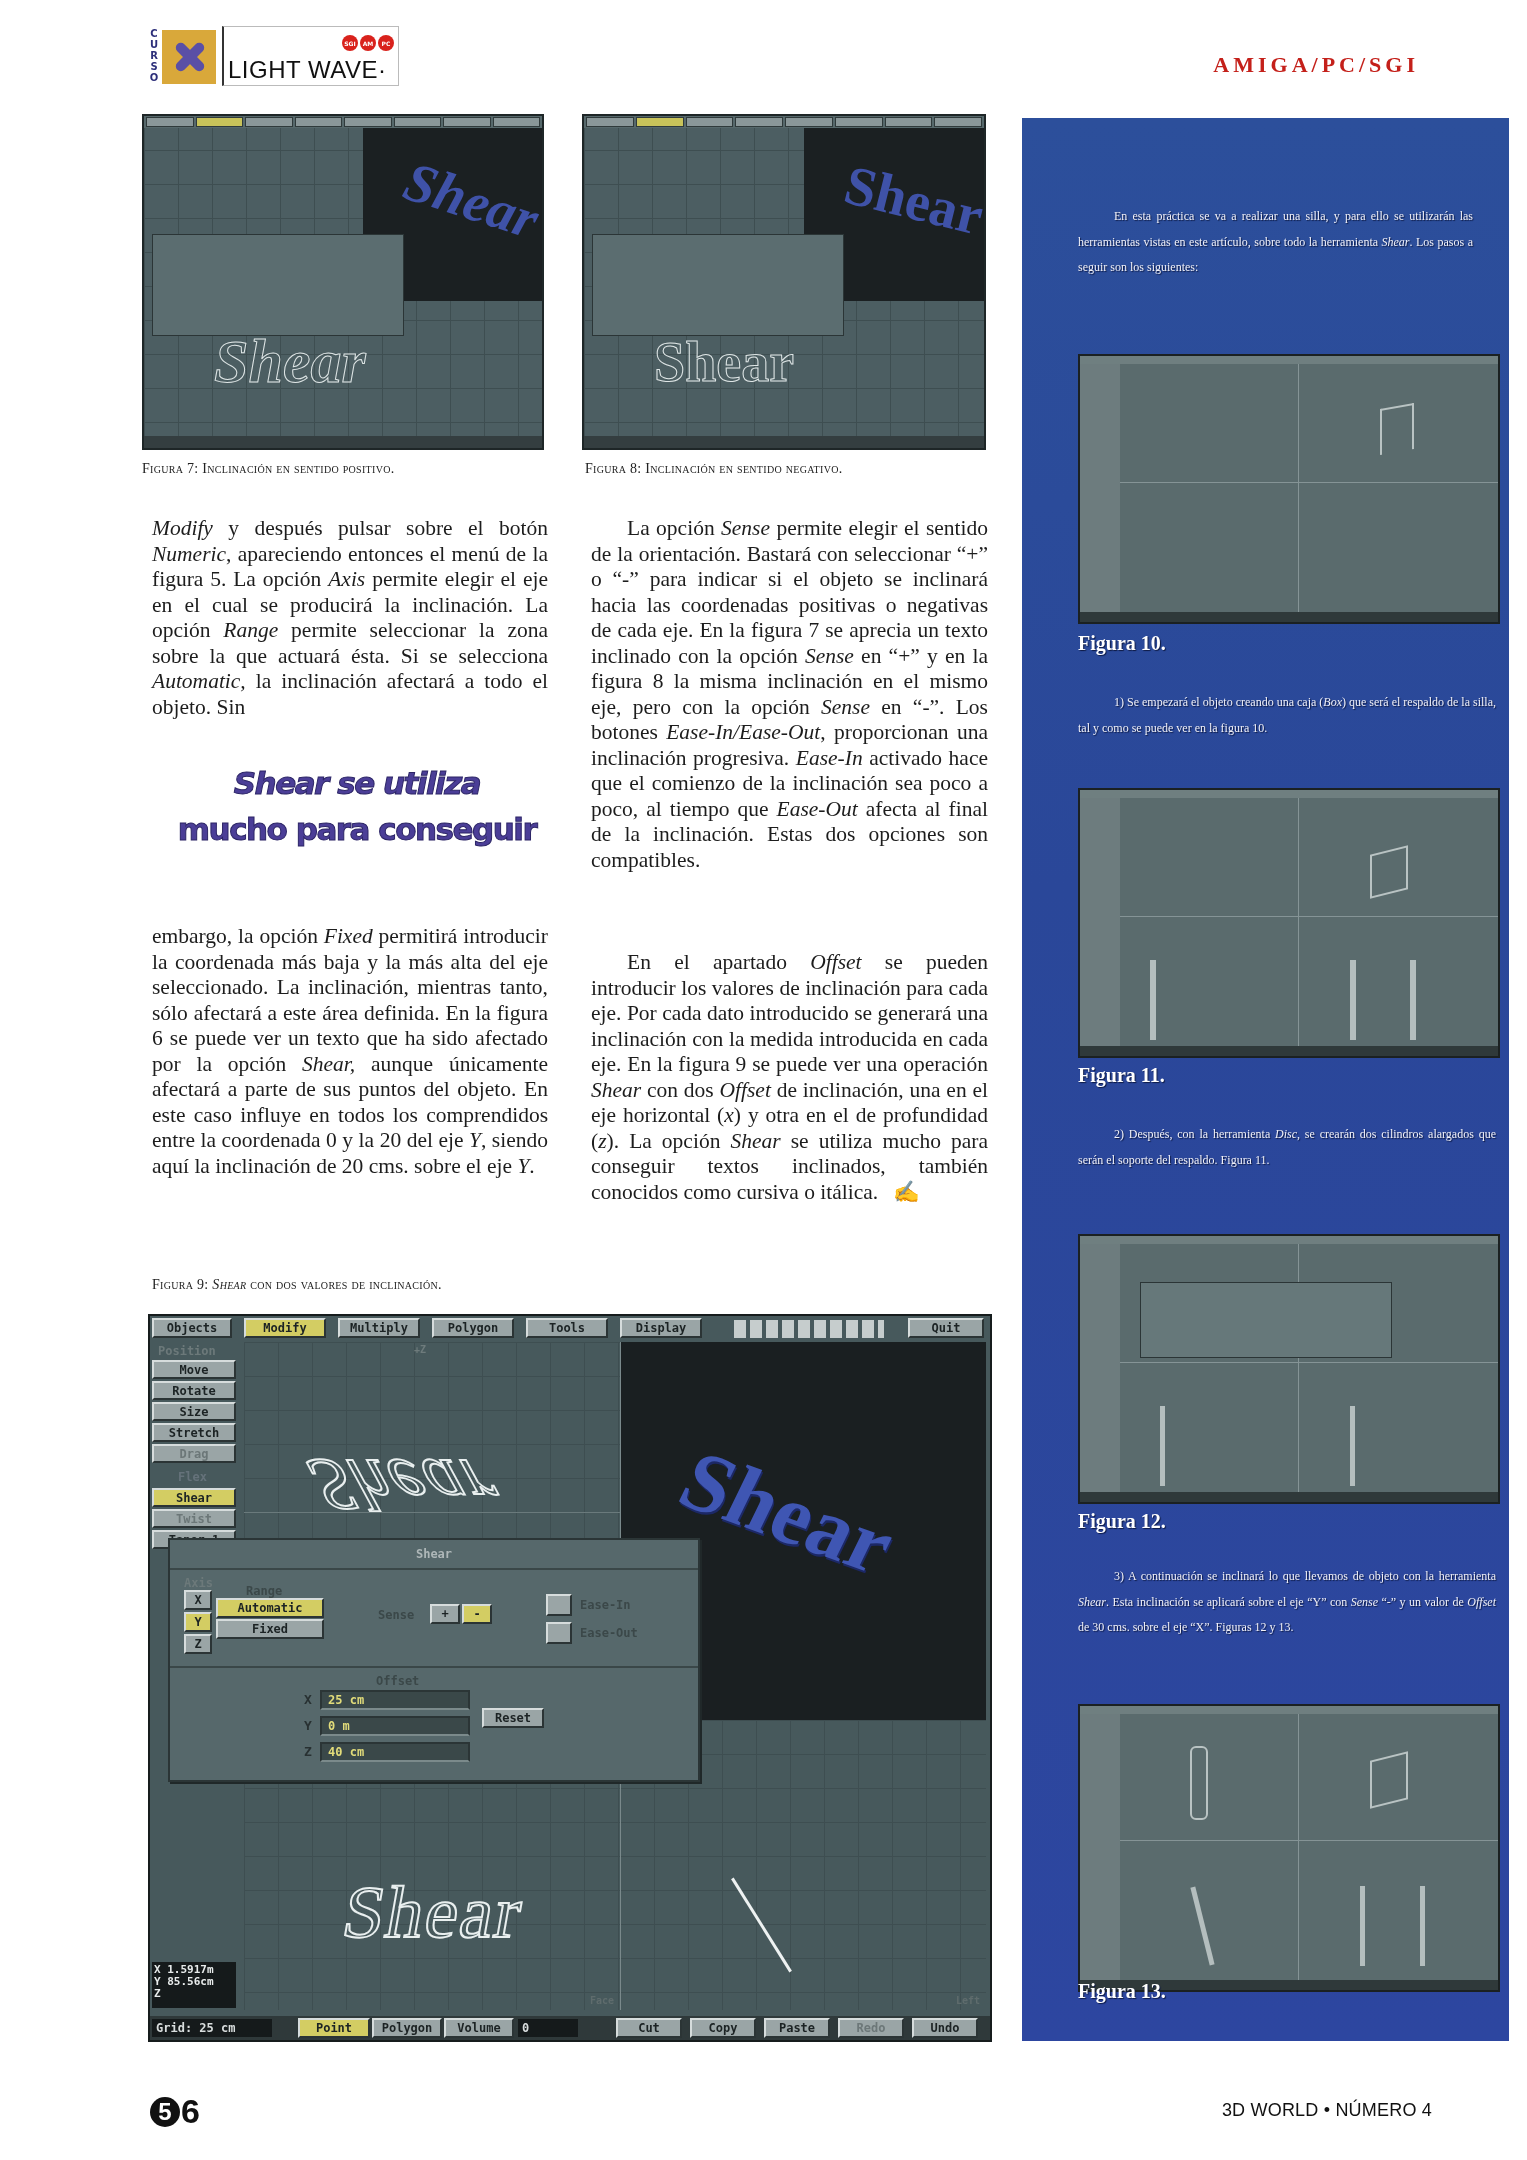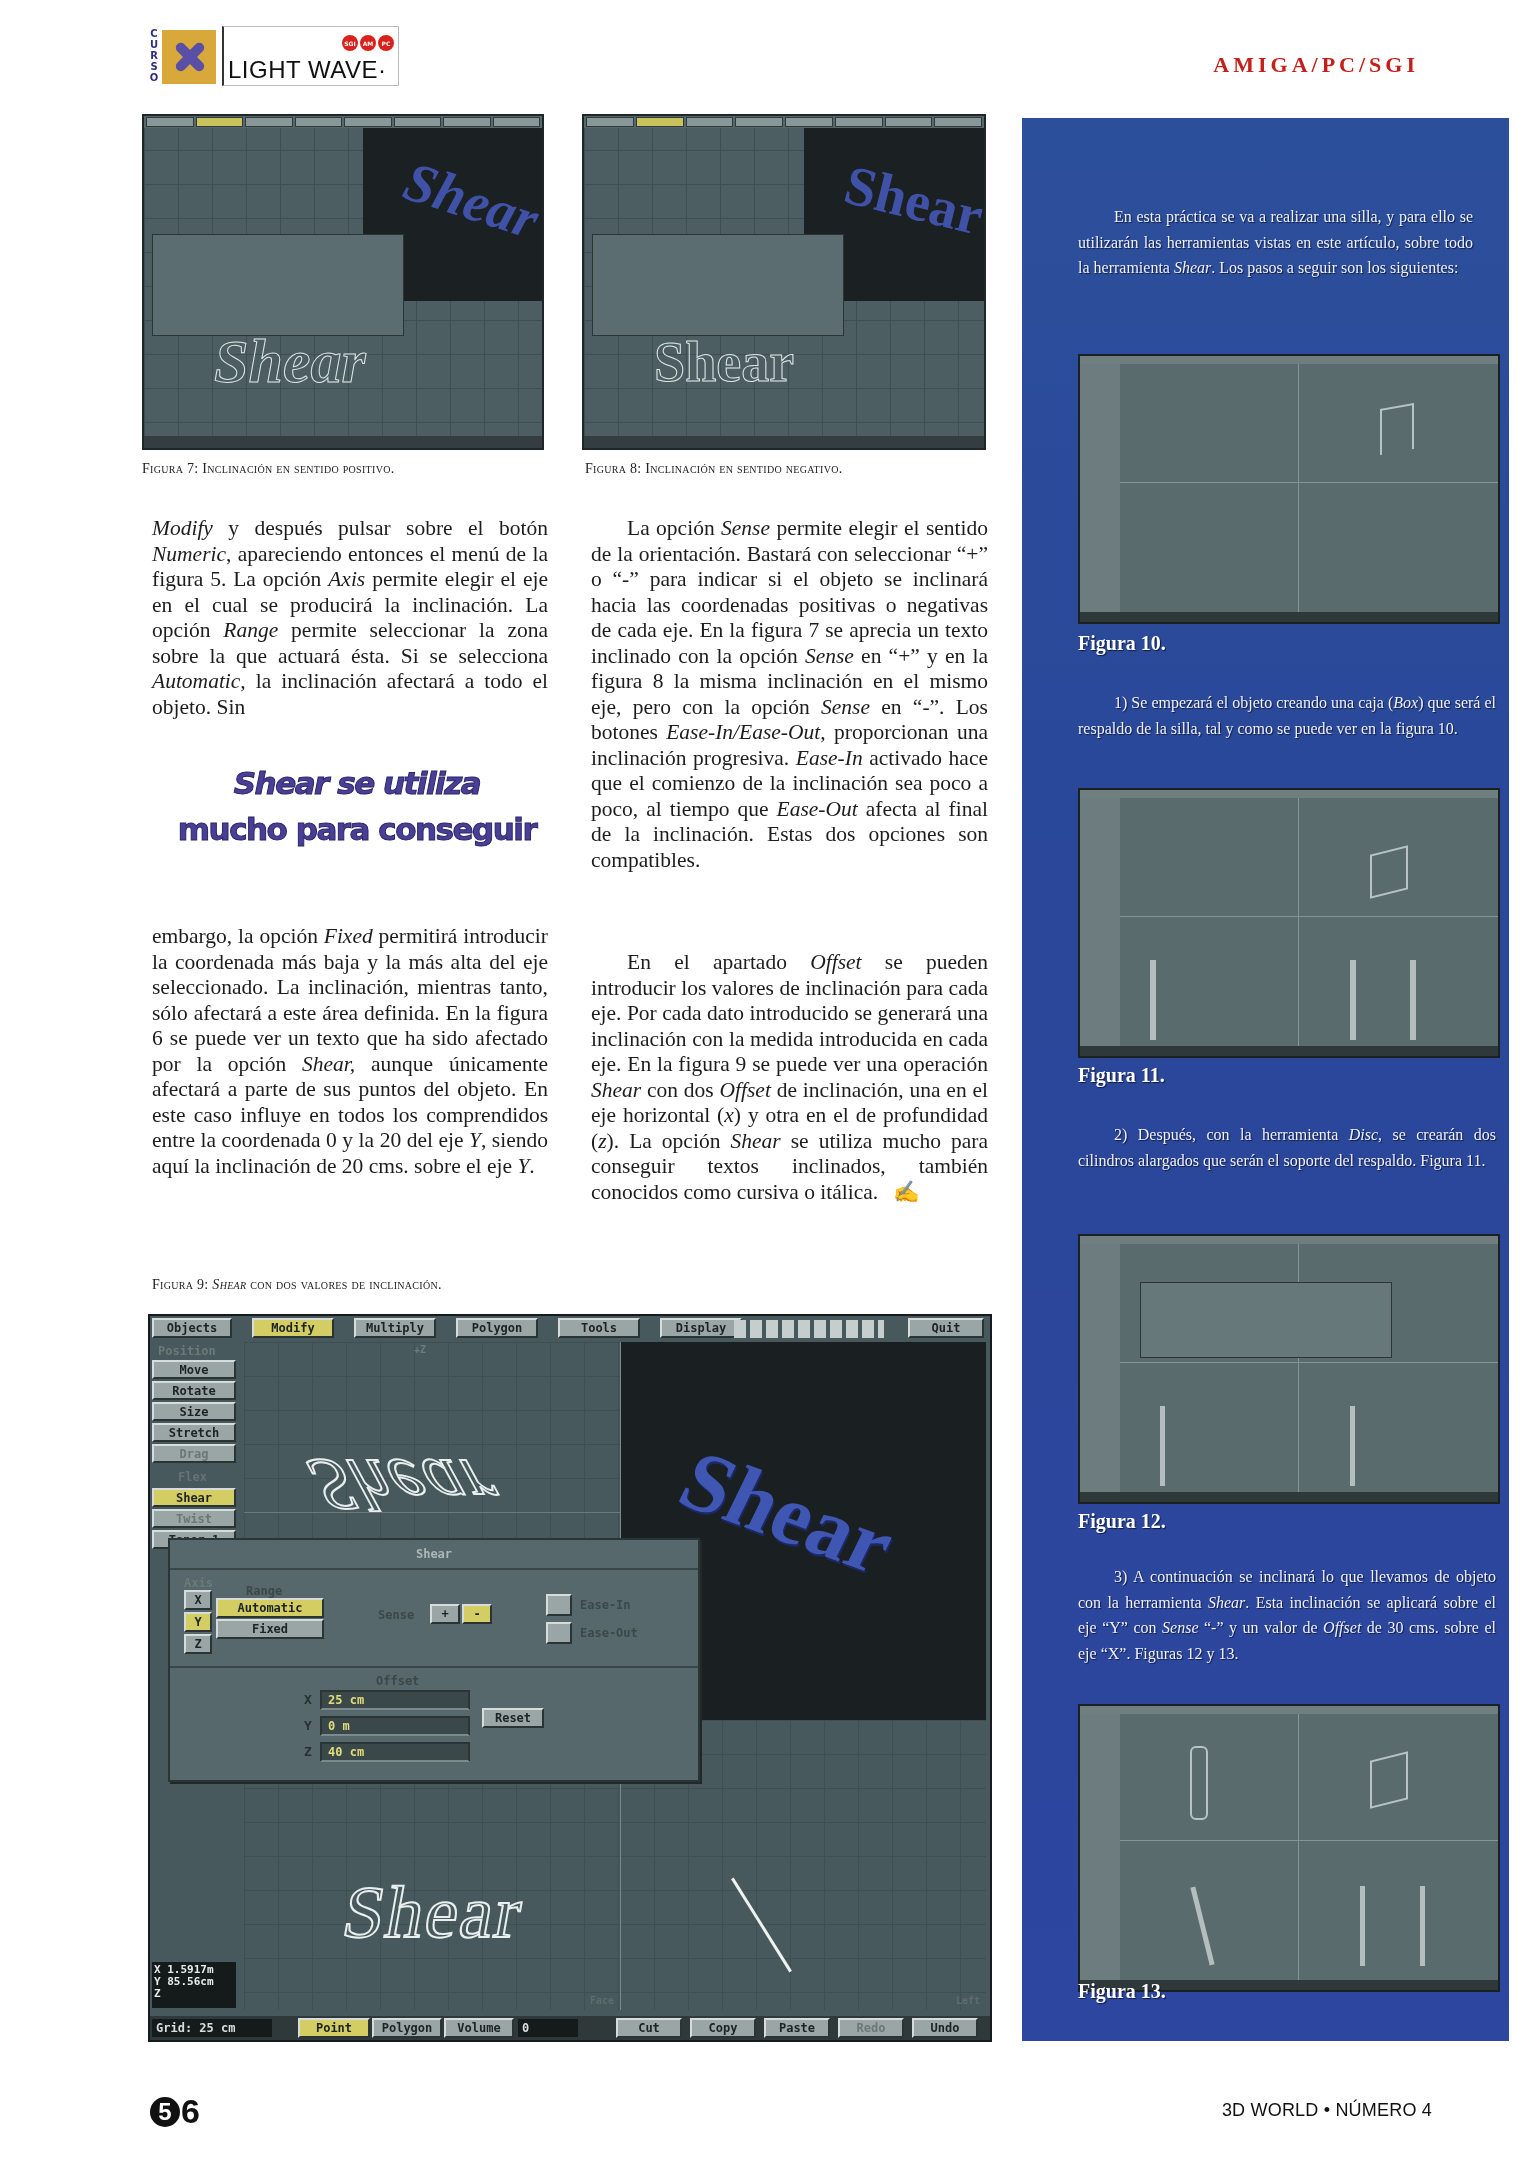--- a/index.html
+++ b/index.html
@@ -32,33 +32,33 @@
 
   .col { font-size:21.5px; line-height:25.5px; text-align:justify; }
   .col p { margin:0; }
   .indent { text-indent:36px; }
   em { font-style:italic; }
 
   .pull { left:152px; top:760px; width:410px; text-align:center; font-family:"DejaVu Sans", sans-serif; font-weight:bold; font-size:31px; line-height:46px; color:#4b3e97; letter-spacing:-1.5px; -webkit-text-stroke:1px #2c2566; }
 
   
   .sidebar { left:1022px; top:118px; width:487px; height:1923px; background:linear-gradient(180deg,#2c4f9b 0%, #2a4799 40%, #2d46a0 100%); }
-  .side-text { color:#f1f1f8; font-family:"Liberation Serif", serif; font-size:16px; line-height:25.5px; text-align:justify; text-shadow:1px 1px 1px #0e1a44; }
+  .side-text { color:#f1f1f8; font-family:"Liberation Serif", serif; font-size:12px; line-height:25.5px; text-align:justify; text-shadow:1px 1px 1px #0e1a44; }
   .side-text p { margin:0; }
   .side-fig-label { color:#fff; font-family:"Liberation Serif", serif; font-weight:bold; font-size:20px; text-shadow:1px 1px 1px #0e1a44; }
   .mini { background:#5a6b6d; border:2px solid #1b2122; }
   .mini .menubar { position:absolute; left:0; top:0; right:0; height:8px; background:#6f7f80; }
   .mini .sidebtns { position:absolute; left:0; top:8px; width:40px; bottom:10px; background:#6d7c7e; }
   .mini .vline { position:absolute; top:8px; bottom:10px; width:1px; background:#859496; }
   .mini .hline { position:absolute; left:40px; right:0; height:1px; background:#859496; }
   .mini .stat { position:absolute; left:0; right:0; bottom:0; height:10px; background:#2f393a; }
 
   
   .lw { left:148px; top:1314px; width:840px; height:724px; background:#47595c; border:2px solid #161c1d; font-family:"DejaVu Sans Mono", monospace; }
-  .lw-tabs { position:absolute; left:2px; top:2px; display:flex; gap:20px; }
+  .lw-tabs { position:absolute; left:2px; top:2px; display:flex; gap:12px; }
   .lw-btn { background:#9aa5a6; color:#1c2324; font-weight:bold; font-size:12px; border-top:2px solid #d6dcdc; border-left:2px solid #d6dcdc; border-right:2px solid #2b3435; border-bottom:2px solid #2b3435; display:flex; align-items:center; justify-content:center; box-sizing:border-box; }
   .lw-btn.active { background:#d3cd63; }
   .lw-btn.dim { color:#6c7778; }
   .lw-label { color:#7f8c8d; font-weight:bold; font-size:12px; position:absolute; }
   .lw-tool { position:absolute; left:2px; width:84px; height:19px; }
   .lw-topview { position:absolute; left:94px; top:26px; width:376px; height:378px; }
   .lw-perspview { position:absolute; left:470px; top:26px; width:366px; height:378px; background:#1a1f21; }
   .lw-bottomview { position:absolute; left:94px; top:404px; width:376px; height:290px; }
   .lw-rightview { position:absolute; left:470px; top:404px; width:366px; height:290px; }
   .lw-dialog { position:absolute; left:18px; top:222px; width:528px; height:240px; background:#56686b; border:2px solid #2b3536; box-shadow:2px 2px 0 #202829; }

